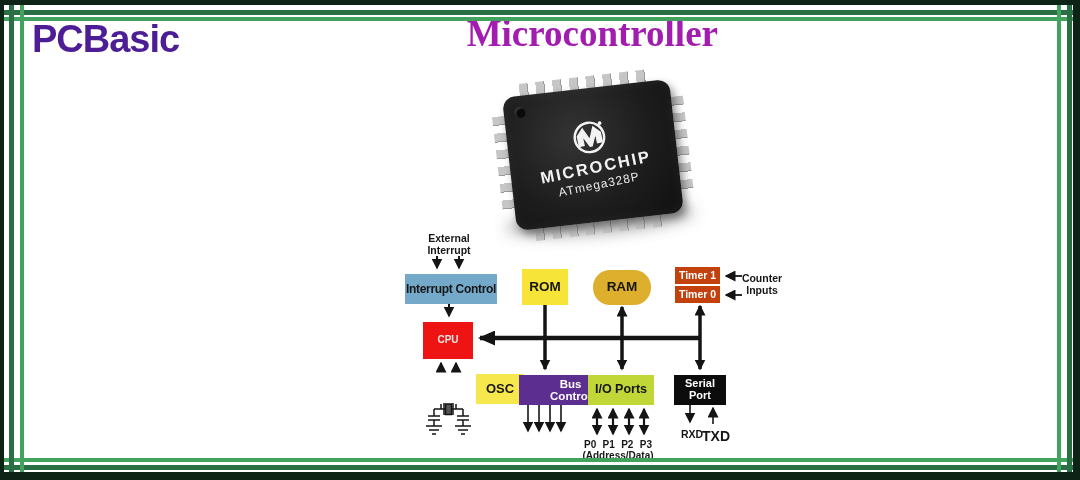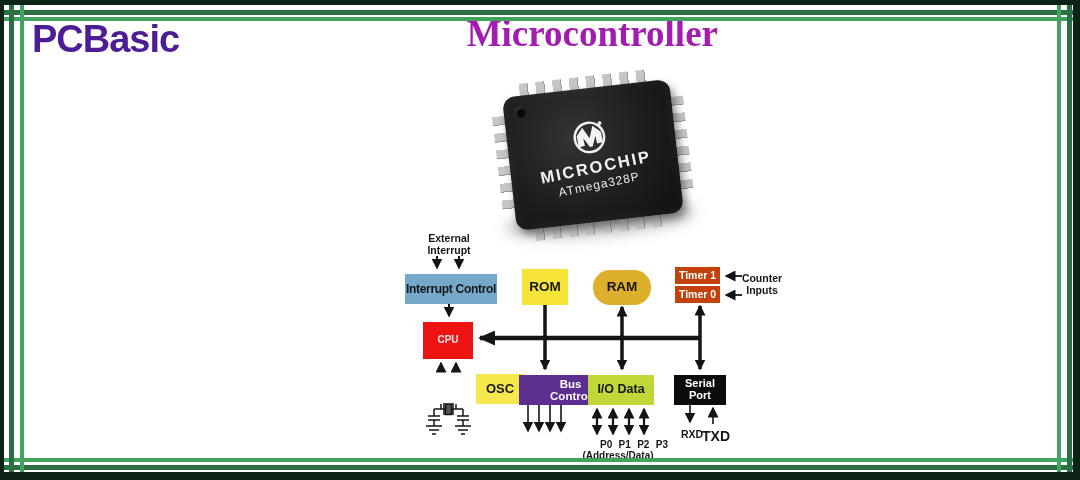--- a/index.html
+++ b/index.html
@@ -61,21 +61,21 @@
   .b-timer1{top:267px;} .b-timer0{top:286px;}
   .b-cpu{left:423px;top:322px;width:50px;height:37px;background:#ee1414;color:#e5e5e5;font-size:10px;}
   .b-osc{left:428px;top:374px;width:48px;height:30px;background:#f6e74d;font-size:13px;margin-left:48px;}
   .b-bus{left:519px;top:375px;width:55px;height:30px;background:#5c2e8f;color:#fff;font-size:11.5px;padding-left:24px;}
   .b-io{left:588px;top:375px;width:66px;height:30px;background:#c1d737;font-size:12.5px;}
   .b-serial{left:674px;top:375px;width:52px;height:30px;background:#0c0c0c;color:#fff;font-size:11px;}
 
   .dlabel{position:absolute;font-weight:700;color:#161616;text-align:center;z-index:3;line-height:1.15;}
   .l-extint{left:418px;top:232px;width:62px;font-size:10.5px;text-align:center;}
   .l-counter{left:736px;top:272px;width:52px;font-size:10.5px;}
-  .l-ports{left:584px;top:439px;width:68px;display:flex;justify-content:space-between;font-size:10px;margin-left:16px;}
+  .l-ports{left:584px;top:439px;width:68px;display:flex;justify-content:space-between;font-size:10px;}
   .l-addr{left:568px;top:450px;width:100px;font-size:10px;}
   .l-rxd{left:678px;top:428px;width:28px;font-size:10.5px;}
   .l-txd{left:702px;top:428px;width:28px;font-size:14px;}
 
   .arrows-svg{position:absolute;inset:0;z-index:2;pointer-events:none;}
 </style>
 </head>
 <body>
 
 <div class="frame-outer"></div>
@@ -181,21 +181,21 @@
 
 <div class="dbox nowrap b-intctl">Interrupt Control</div>
 <div class="dbox nowrap b-rom">ROM</div>
 <div class="dbox nowrap b-ram">RAM</div>
 <div class="dbox nowrap b-timer b-timer1">Timer 1</div>
 <div class="dbox nowrap b-timer b-timer0">Timer 0</div>
 <div class="dbox nowrap b-cpu">CPU</div>
 <div class="dbox nowrap b-osc">OSC</div>
 <div class="dbox preline b-bus">Bus
 Control</div>
-<div class="dbox nowrap b-io">I/O Data</div>
+<div class="dbox nowrap b-io">I/O Ports</div>
 <div class="dbox preline b-serial">Serial
 Port</div>
 
 <div class="dlabel preline l-extint">External
 Interrupt</div>
 <div class="dlabel preline l-counter">Counter
 Inputs</div>
 <div class="dlabel l-ports">
   <span>P0</span>
   <span>P1</span>

